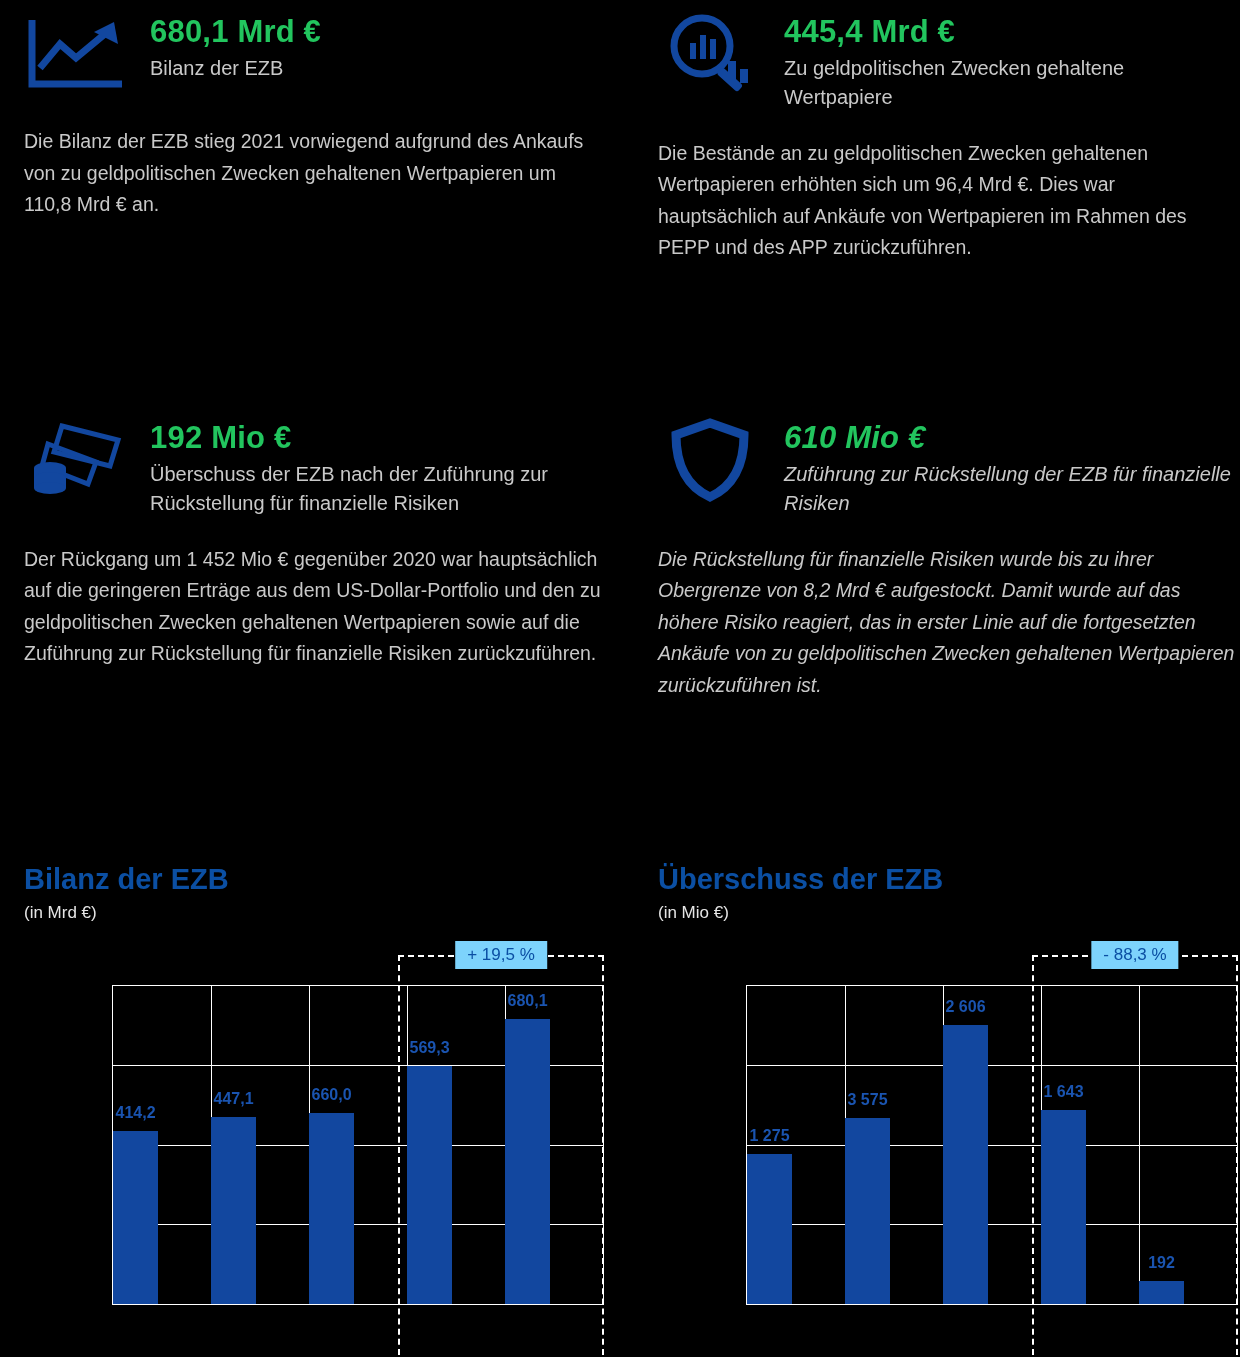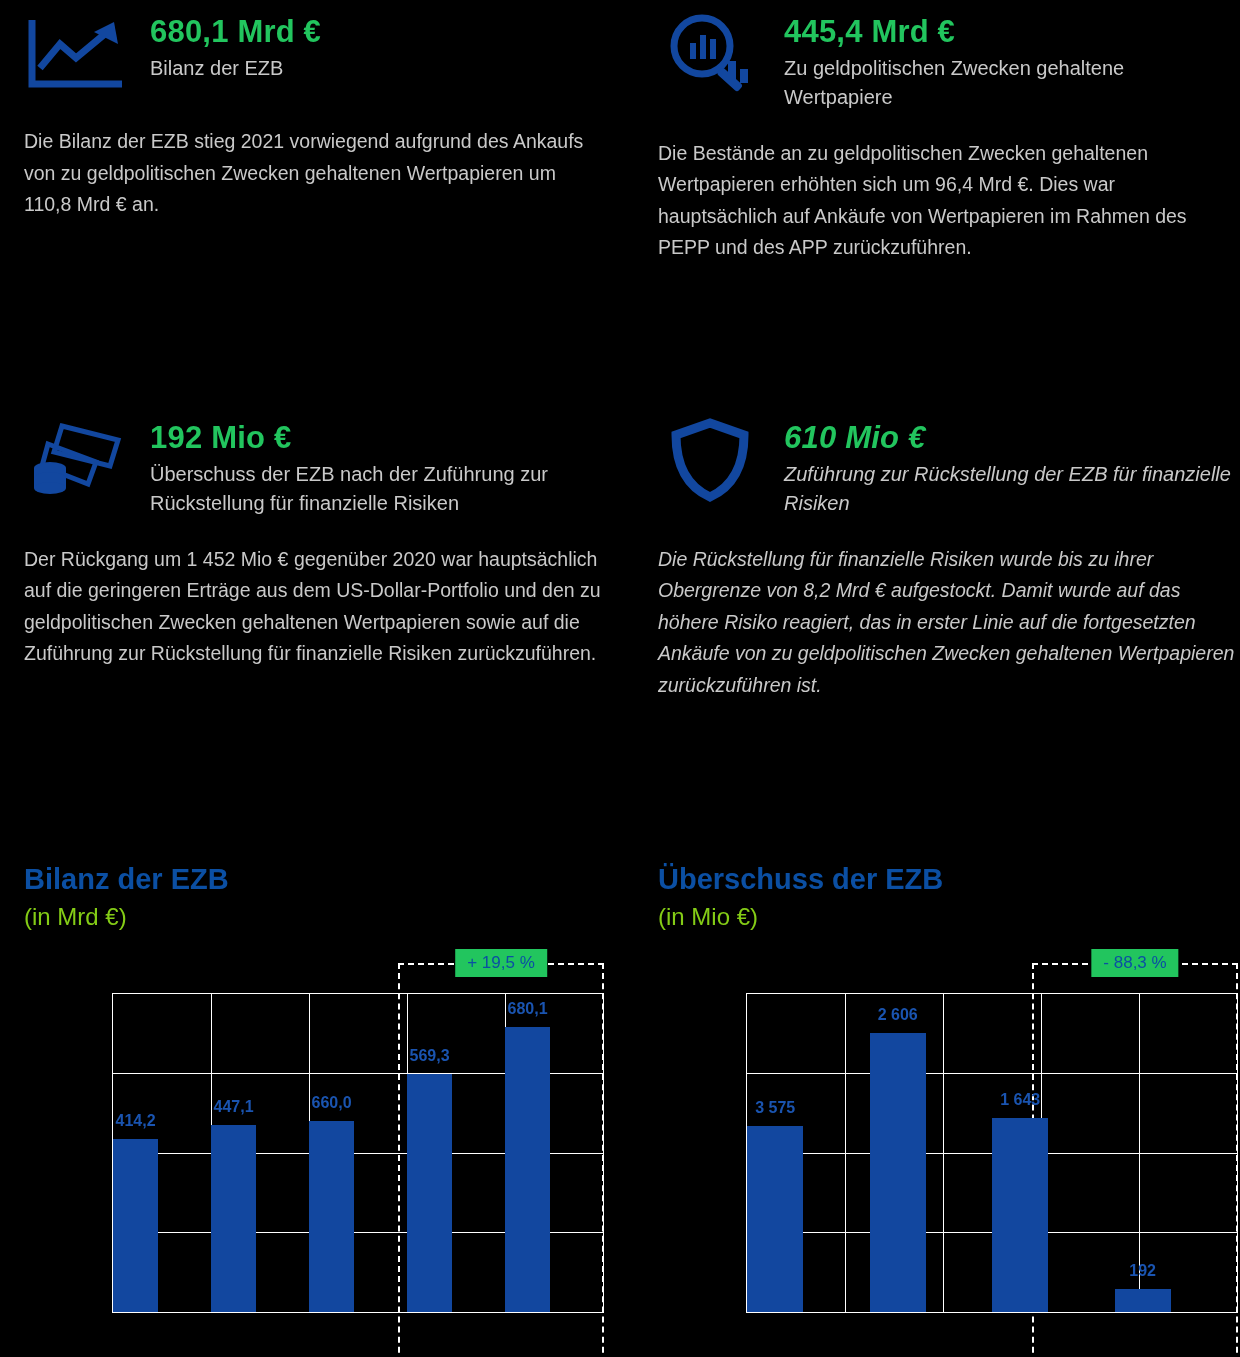--- a/index.html
+++ b/index.html
@@ -51,22 +51,22 @@
 
   
   .chart-title {
     color: #0b4fa3;
     font-size: 29px;
     font-weight: bold;
     margin: 0;
     line-height: 1.2;
   }
   .chart-unit {
-    color: #84cc16;
-    font-size: 24px;
+    color: #e5e5e5;
+    font-size: 17px;
     margin-top: 6px;
   }
   .chart-area {
     position: relative;
     margin-top: 22px;
     height: 390px;
   }
   .plot {
     position: absolute;
     left: 88px;
@@ -111,21 +111,21 @@
     border: 2px dashed #ffffff;
     top: 10px;
     bottom: -30px;
     pointer-events: none;
   }
   .delta-badge {
     position: absolute;
     top: -16px;
     left: 50%;
     transform: translateX(-50%);
-    background: #22c55e;
+    background: #7dd3fc;
     color: #0b4fa3;
     font-size: 17px;
     padding: 4px 12px;
     white-space: nowrap;
   }
 </style>
 </head>
 <body>
 
 <div class="page">
@@ -261,20 +261,25 @@
       <div class="plot">
         <div class="grid-h" style="top:25%"></div>
         <div class="grid-h" style="top:50%"></div>
         <div class="grid-h" style="top:75%"></div>
         <div class="grid-v" style="left:20%"></div>
         <div class="grid-v" style="left:40%"></div>
         <div class="grid-v" style="left:60%"></div>
         <div class="grid-v" style="left:80%"></div>
 
         <div class="bar-slot">
+          <div class="bar" style="height:47.2%">
+            <span class="bar-label">1 275</span>
+          </div>
+        </div>
+        <div class="bar-slot">
           <div class="bar" style="height:58.3%">
             <span class="bar-label">3 575</span>
           </div>
         </div>
         <div class="bar-slot">
           <div class="bar" style="height:87.6%">
             <span class="bar-label">2 606</span>
           </div>
         </div>
         <div class="bar-slot">

